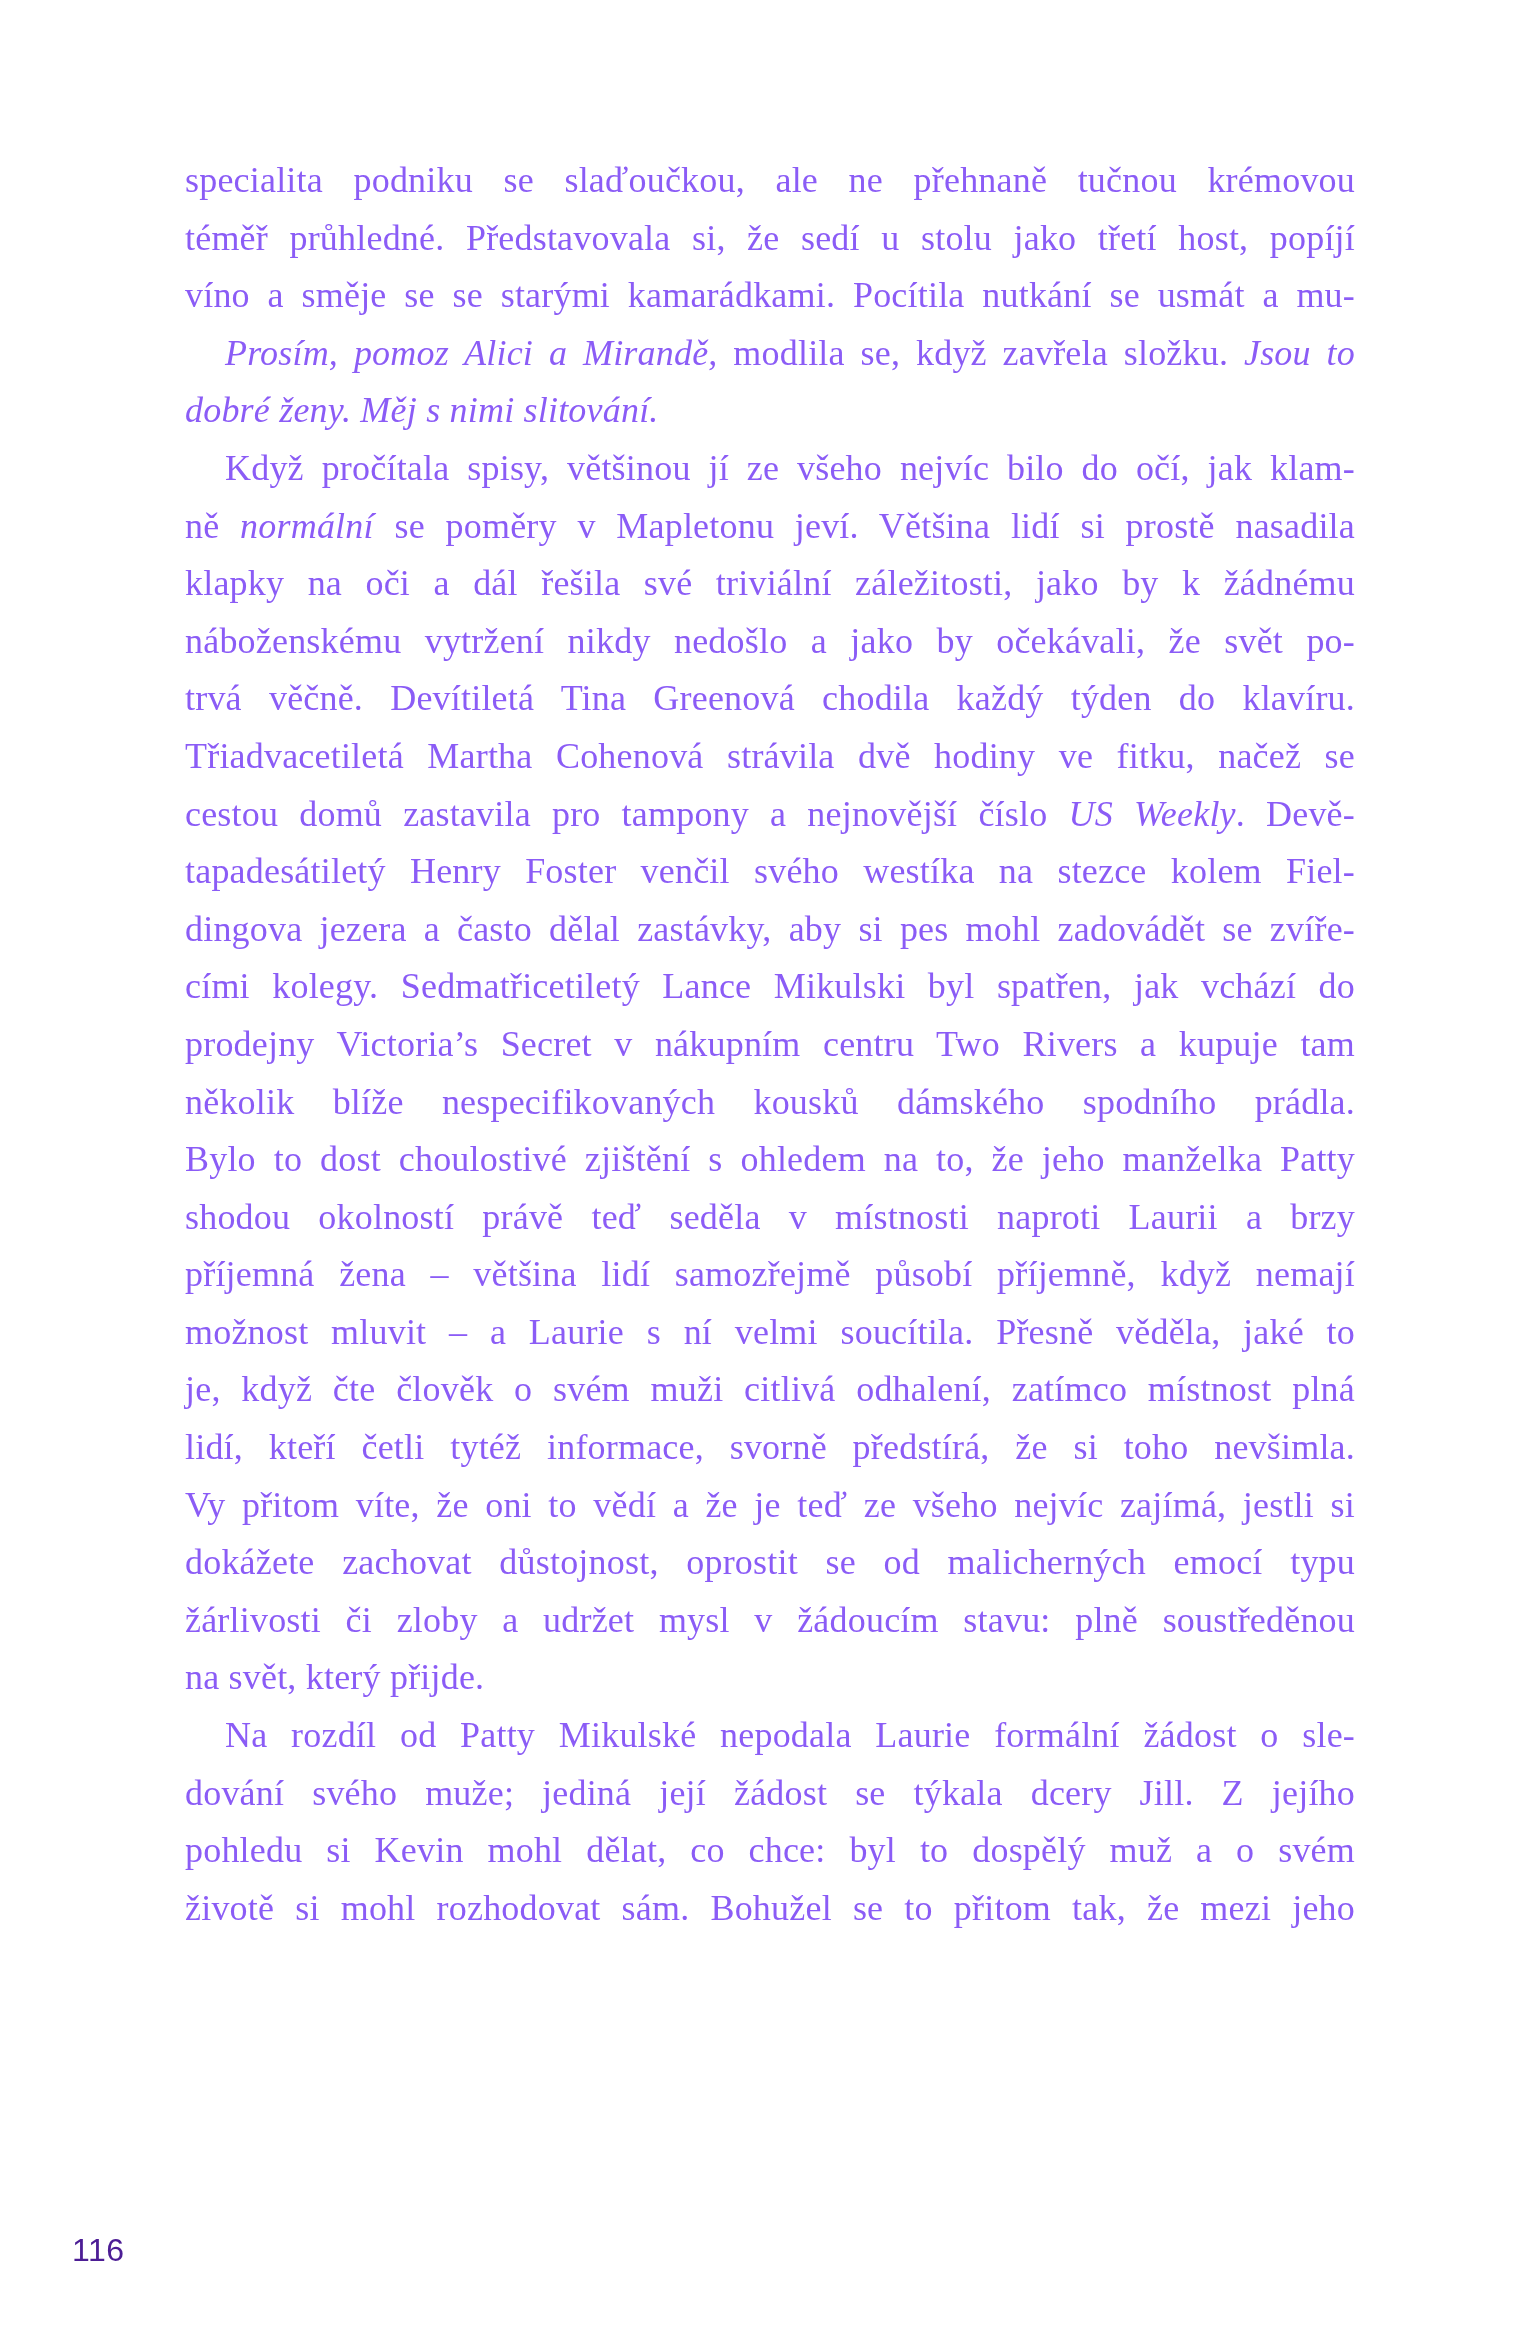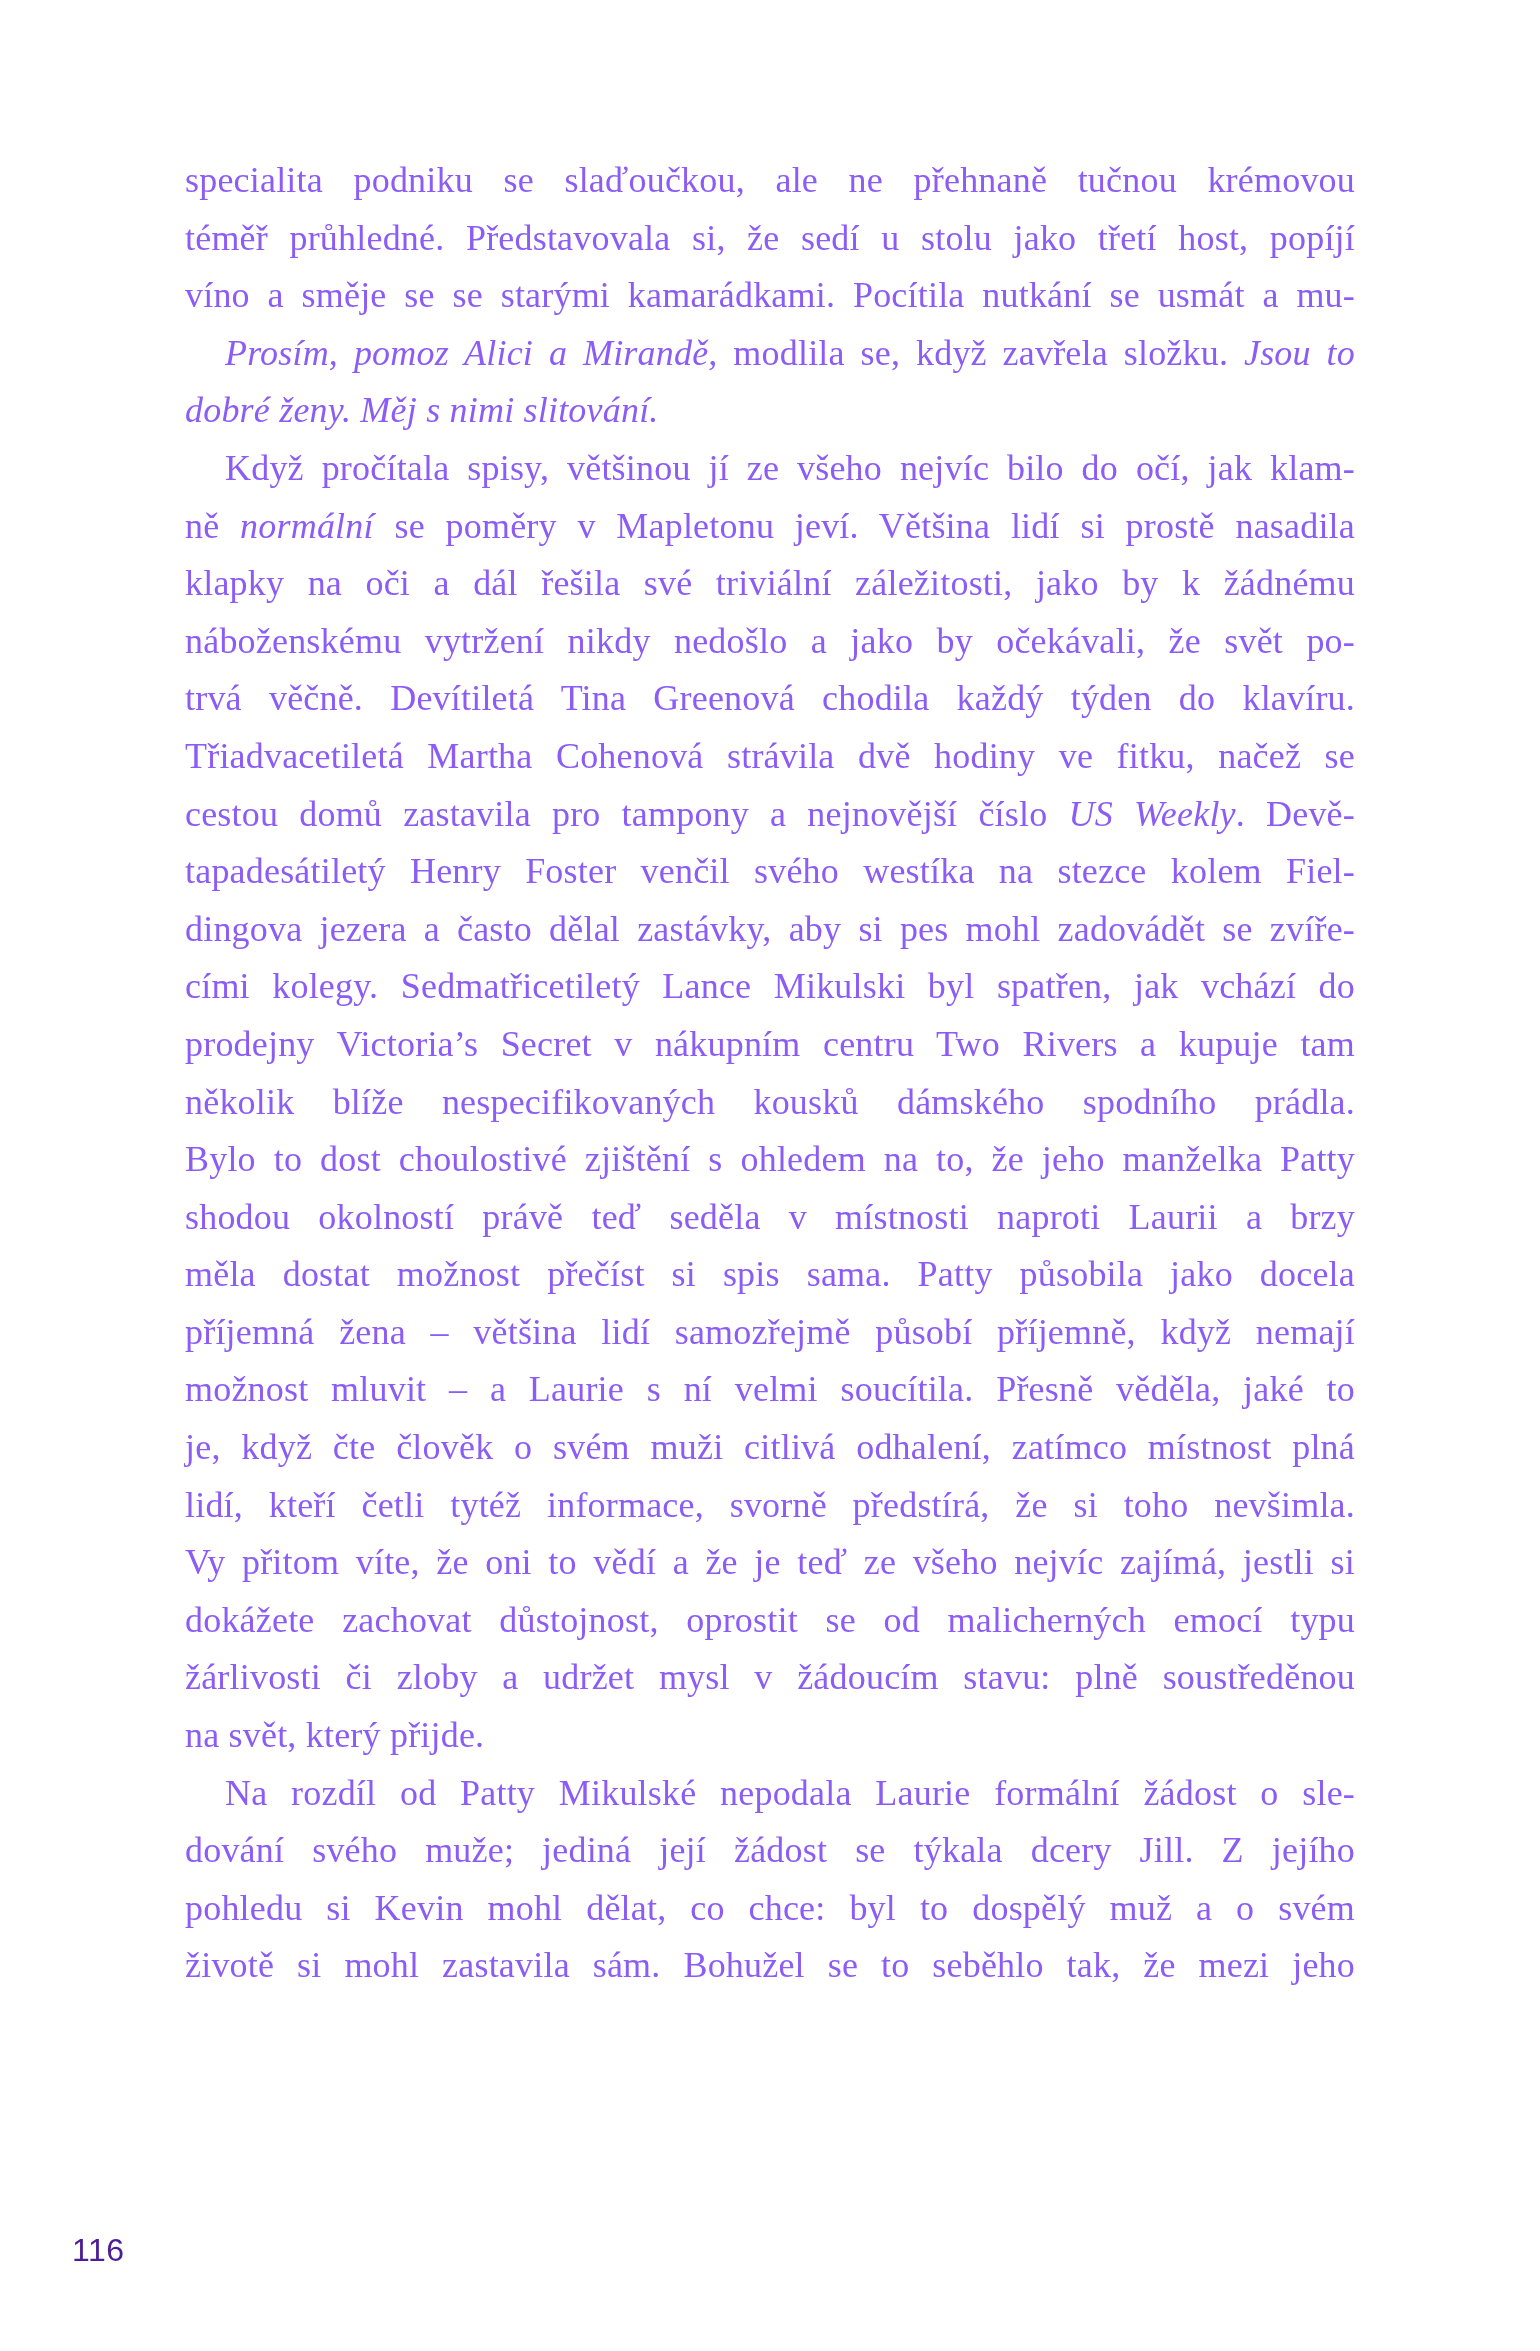--- a/index.html
+++ b/index.html
@@ -71,28 +71,27 @@
       <div class="line"><span>trvá věčně. Devítiletá Tina Greenová chodila každý týden do klavíru.</span></div>
       <div class="line"><span>Třiadvacetiletá Martha Cohenová strávila dvě hodiny ve fitku, načež se</span></div>
       <div class="line"><span>cestou domů zastavila pro tampony a nejnovější číslo </span><span class="it">US Weekly</span><span>. Devě-</span></div>
       <div class="line"><span>tapadesátiletý Henry Foster venčil svého westíka na stezce kolem Fiel-</span></div>
       <div class="line"><span>dingova jezera a často dělal zastávky, aby si pes mohl zadovádět se zvíře-</span></div>
       <div class="line"><span>cími kolegy. Sedmatřicetiletý Lance Mikulski byl spatřen, jak vchází do</span></div>
       <div class="line"><span>prodejny Victoria’s Secret v nákupním centru Two Rivers a kupuje tam</span></div>
       <div class="line"><span>několik blíže nespecifikovaných kousků dámského spodního prádla.</span></div>
       <div class="line"><span>Bylo to dost choulostivé zjištění s ohledem na to, že jeho manželka Patty</span></div>
       <div class="line"><span>shodou okolností právě teď seděla v místnosti naproti Laurii a brzy</span></div>
-      <div class="line"><span>měla dostat možnost přečíst si spis sama. Patty působila jako docela</span></div>
       <div class="line"><span>příjemná žena – většina lidí samozřejmě působí příjemně, když nemají</span></div>
       <div class="line"><span>možnost mluvit – a Laurie s ní velmi soucítila. Přesně věděla, jaké to</span></div>
       <div class="line"><span>je, když čte člověk o svém muži citlivá odhalení, zatímco místnost plná</span></div>
       <div class="line"><span>lidí, kteří četli tytéž informace, svorně předstírá, že si toho nevšimla.</span></div>
       <div class="line"><span>Vy přitom víte, že oni to vědí a že je teď ze všeho nejvíc zajímá, jestli si</span></div>
       <div class="line"><span>dokážete zachovat důstojnost, oprostit se od malicherných emocí typu</span></div>
       <div class="line"><span>žárlivosti či zloby a udržet mysl v žádoucím stavu: plně soustředěnou</span></div>
       <div class="line last"><span>na svět, který přijde.</span></div>
       <div class="line indent"><span>Na rozdíl od Patty Mikulské nepodala Laurie formální žádost o sle-</span></div>
       <div class="line"><span>dování svého muže; jediná její žádost se týkala dcery Jill. Z jejího</span></div>
       <div class="line"><span>pohledu si Kevin mohl dělat, co chce: byl to dospělý muž a o svém</span></div>
-      <div class="line"><span>životě si mohl zastavila sám. Bohužel se to seběhlo tak, že mezi jeho</span></div>
+      <div class="line"><span>životě si mohl rozhodovat sám. Bohužel se to přitom tak, že mezi jeho</span></div>
     </div>
   <div class="page-number">116</div>
 </div>
 
 </body></html>

